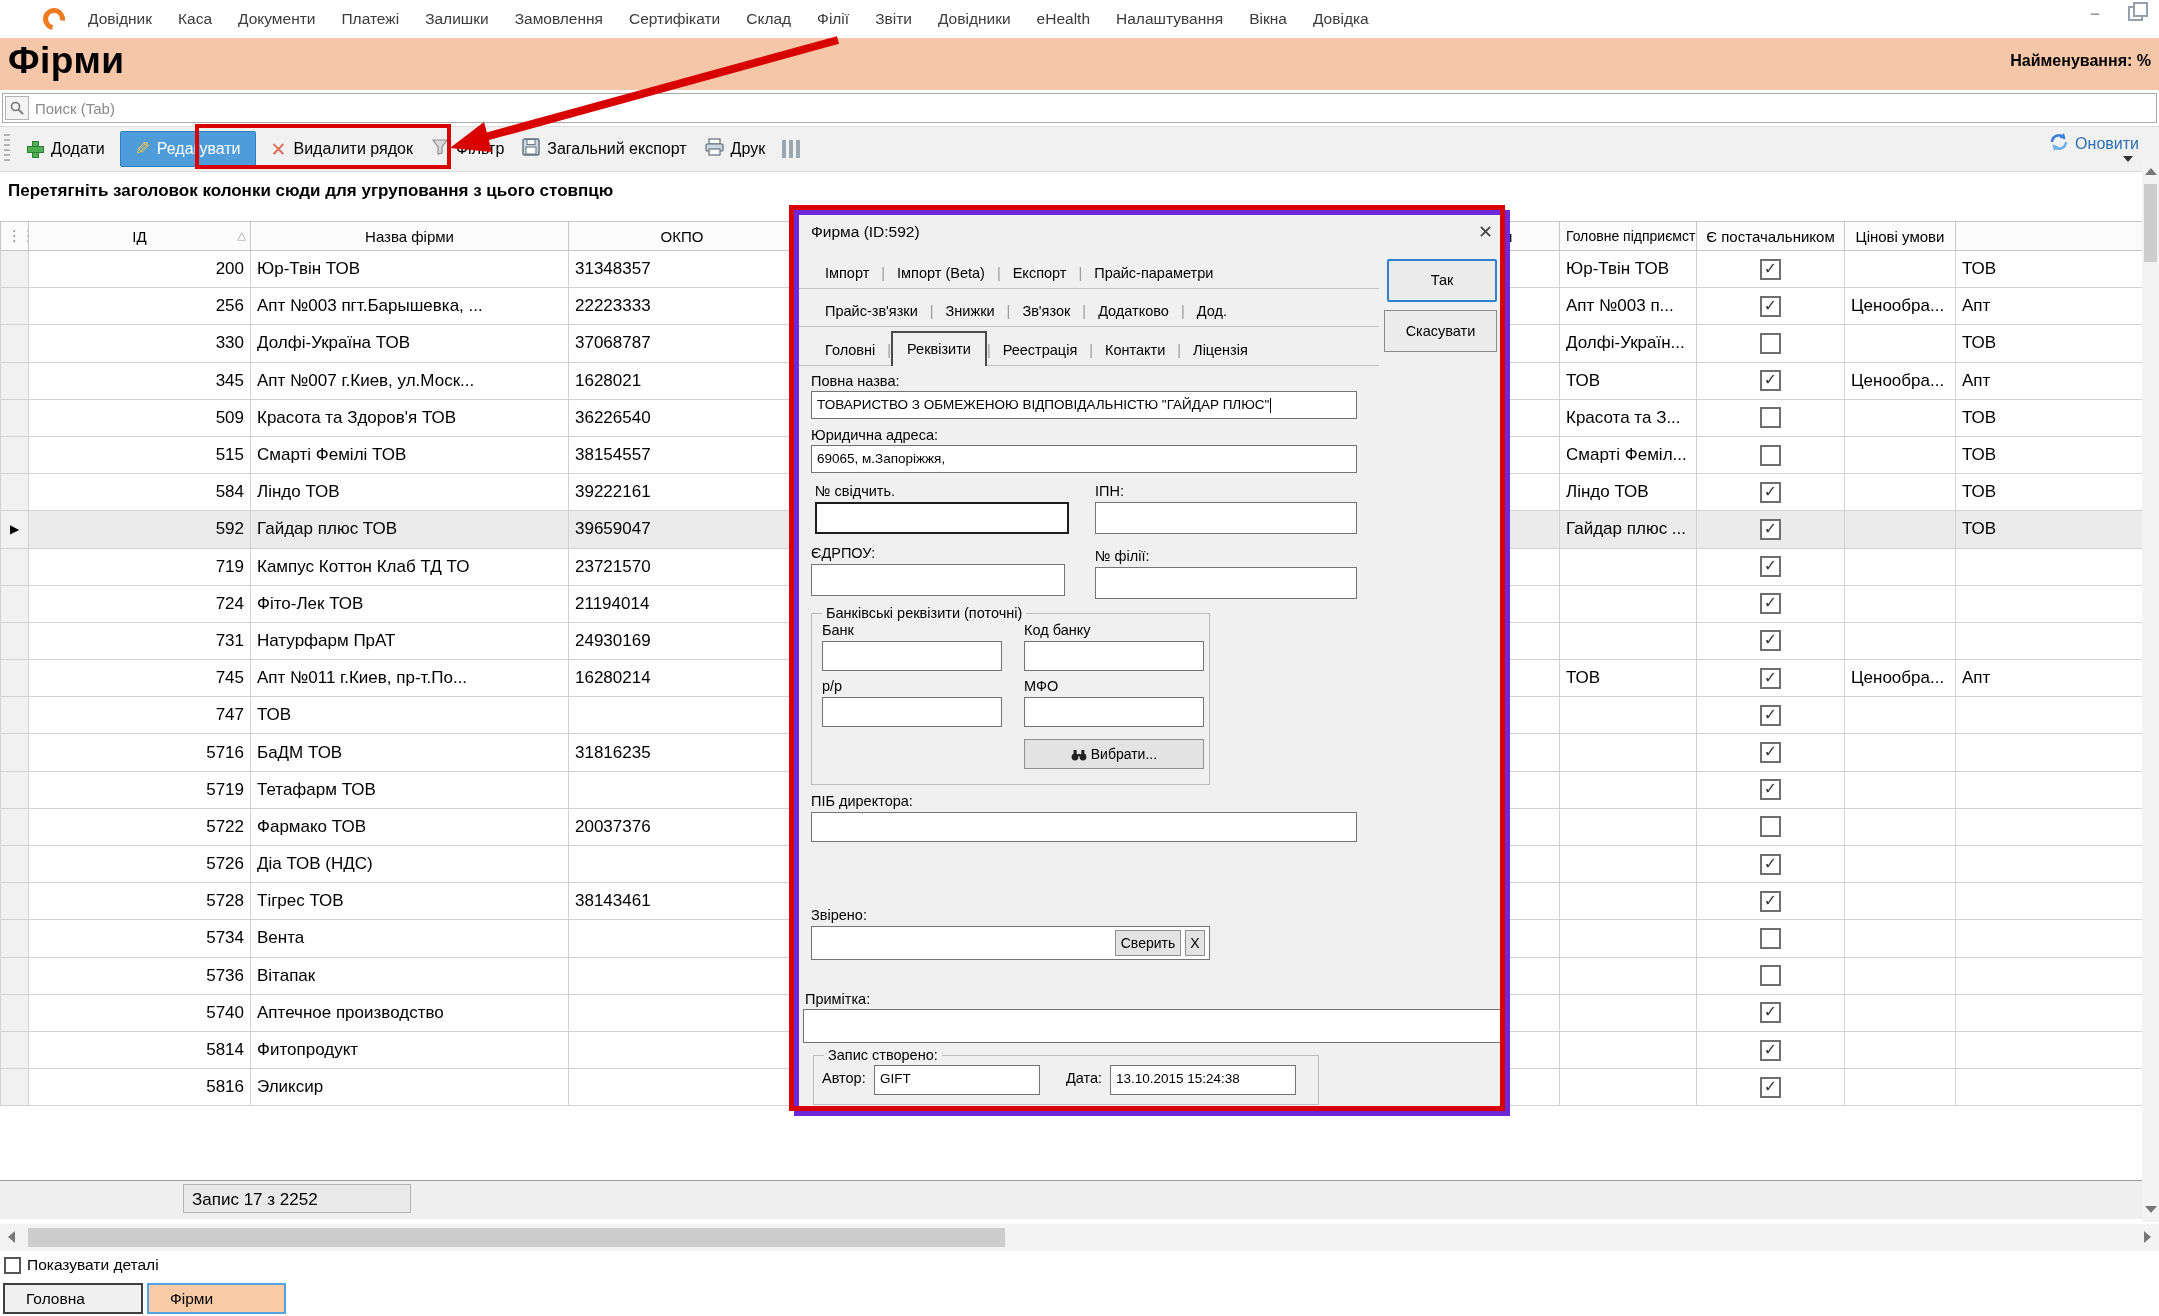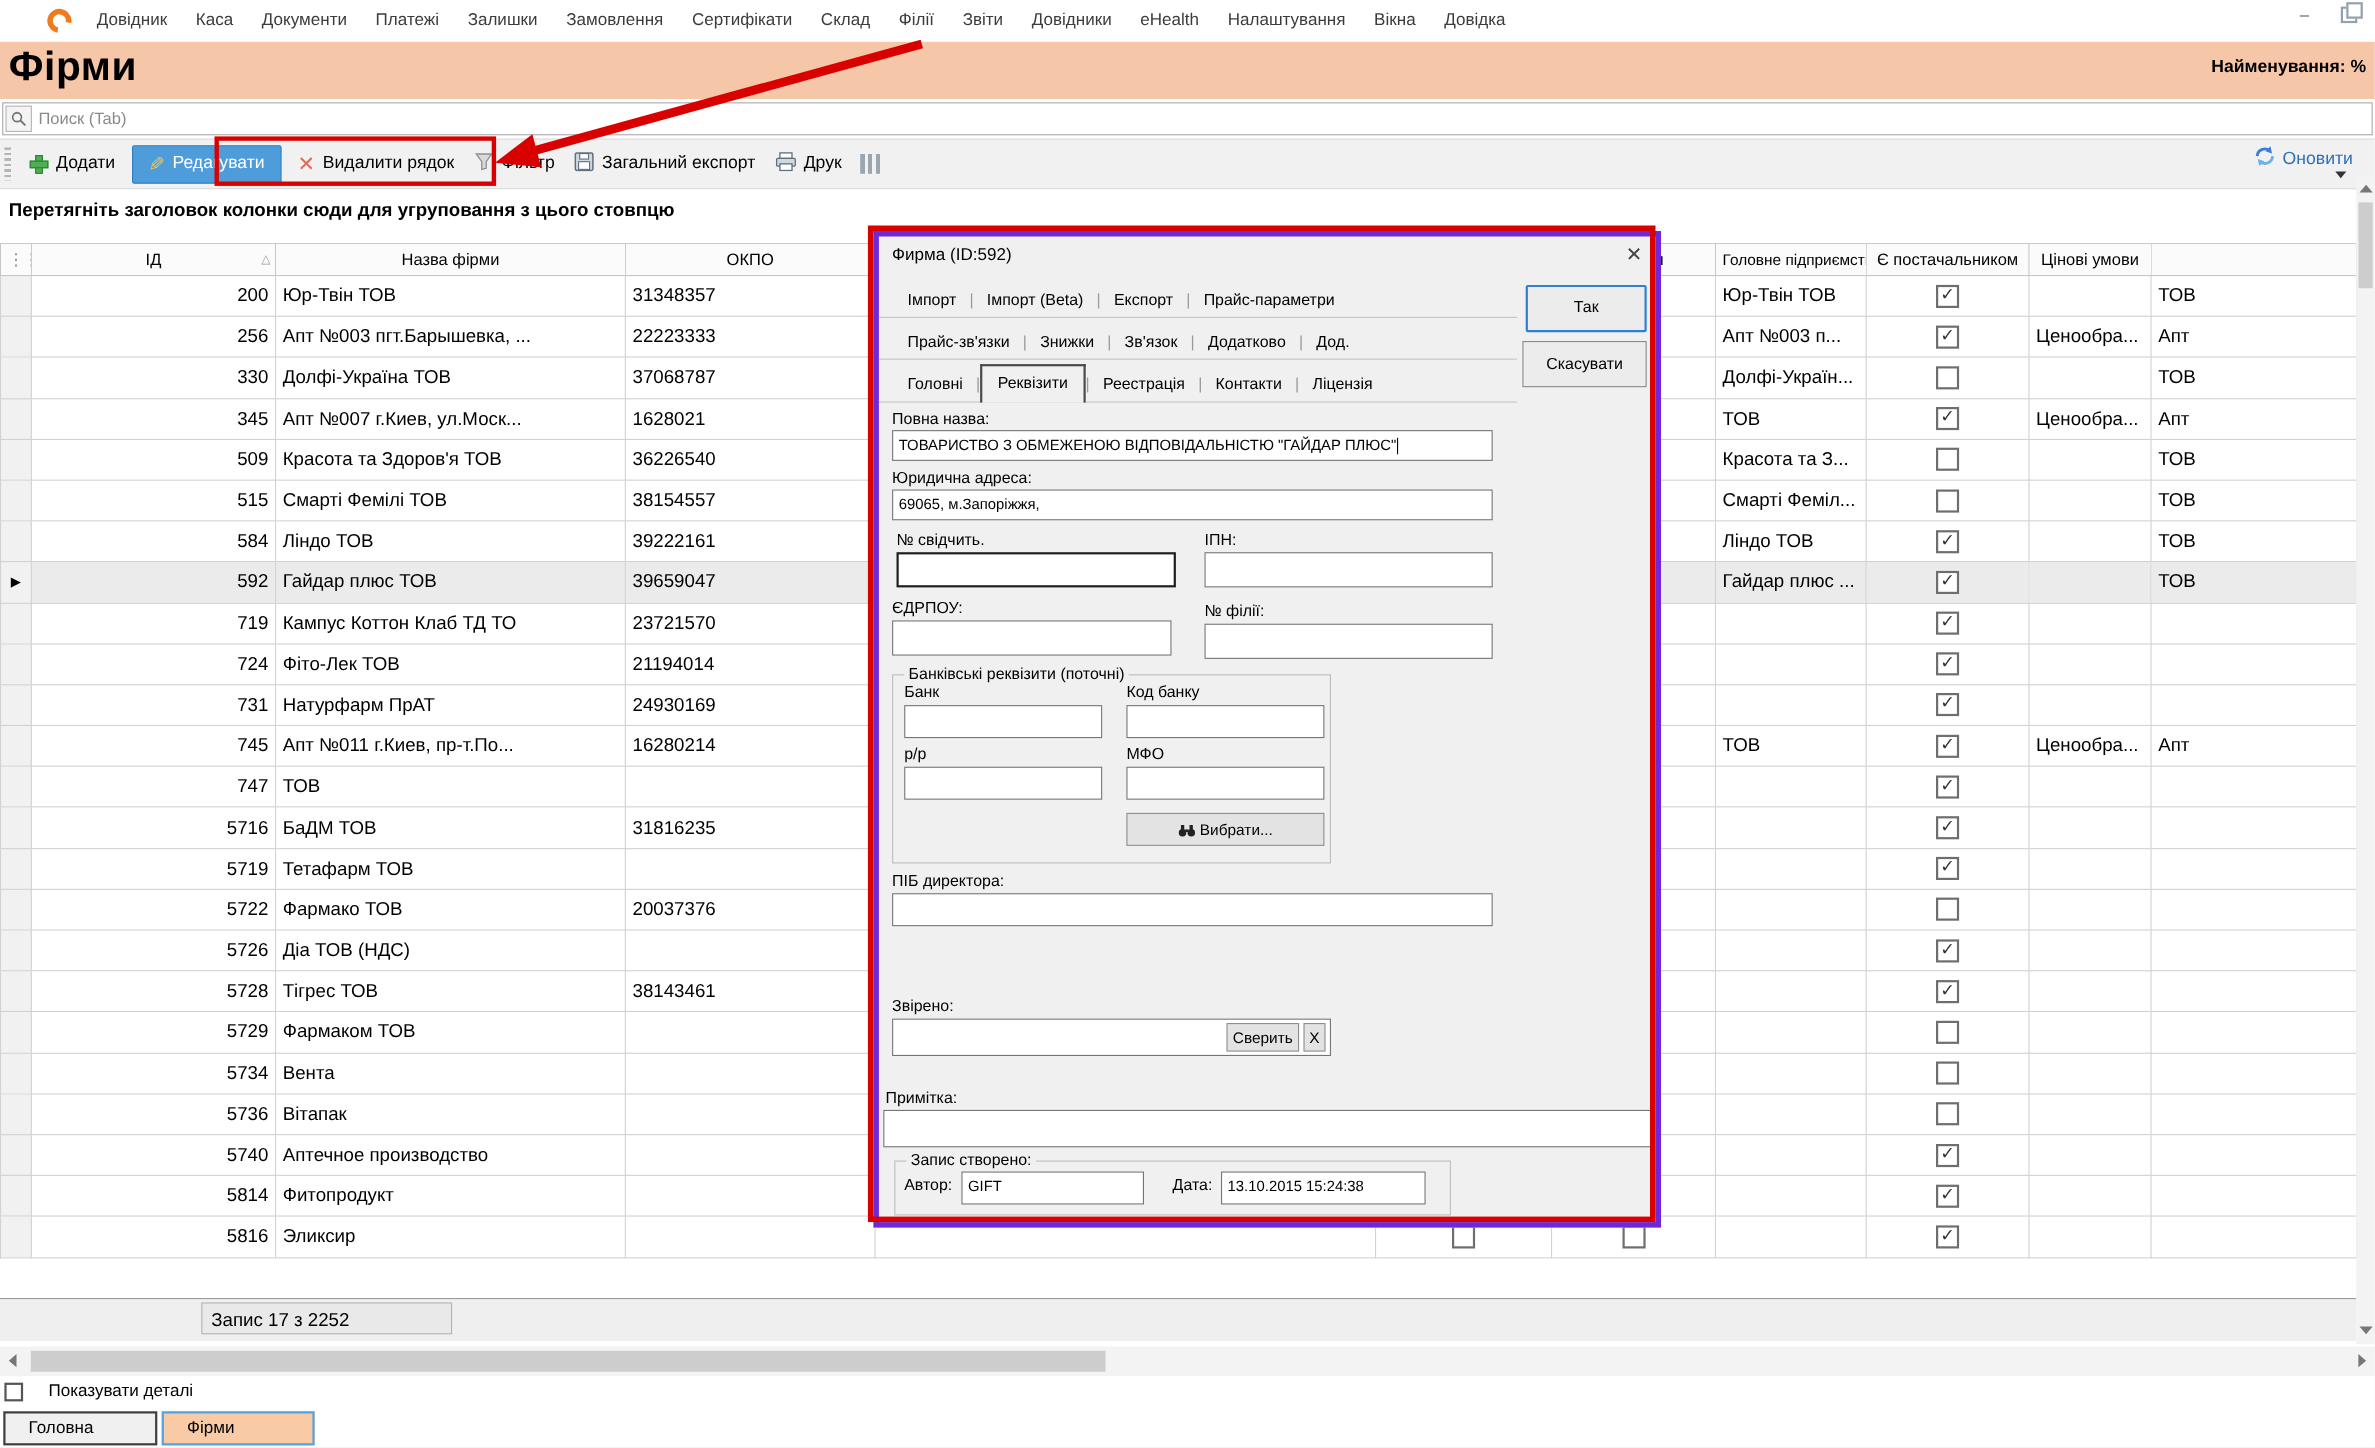--- a/index.html
+++ b/index.html
@@ -58,21 +58,21 @@
   #grid-footer{position:absolute;left:0;top:1180px;width:2142px;height:38px;background:#efefef;border-top:1px solid #9c9c9c;z-index:1;}
   #grid-footer-cell{position:absolute;left:183px;top:3px;width:228px;height:29px;background:#e9e9e9;border:1px solid #b3b3b3;
        font-size:17px;line-height:29px;padding-left:8px;box-sizing:border-box;}
   
   .tri{width:0;height:0;position:absolute;}
   #vscroll{position:absolute;right:0;top:160px;width:17px;height:1062px;background:#f3f3f3;z-index:2;}
   #vscroll .thumb{position:absolute;left:2px;top:24px;width:13px;height:78px;background:#cdcdcd;}
   #hscroll{position:absolute;left:0;top:1224px;width:2159px;height:27px;background:#f3f3f3;}
   #hscroll .thumb{position:absolute;left:28px;top:4px;width:977px;height:19px;background:#cdcdcd;}
   
-  #details-row{position:absolute;left:4px;top:1256px;display:flex;align-items:center;gap:23px;font-size:15.5px;}
+  #details-row{position:absolute;left:4px;top:1256px;display:flex;align-items:center;gap:6px;font-size:15.5px;}
   #details-cb{width:17px;height:17px;border:2px solid #555;background:#fff;box-sizing:border-box;}
   .btab{position:absolute;top:1283px;height:31px;box-sizing:border-box;font-size:15.5px;line-height:27px;padding-left:21px;}
   #tab-home{left:3px;width:140px;background:#f0f0f0;border:2px solid #3f3f3f;}
   #tab-firms{left:147px;width:139px;background:#f8caa5;border:2px solid #55a2e0;}
   
   #dialog{position:absolute;left:794px;top:210px;width:706px;height:896px;background:#f0f0f0;border:5px solid #6d28d9;z-index:10;font-size:14.5px;}
   #dlg-title{position:absolute;left:12px;top:8px;font-size:15.5px;}
   #dlg-close{position:absolute;right:12px;top:6px;font-size:18px;color:#444;}
   .tabrow{position:absolute;left:0;width:580px;display:flex;align-items:flex-end;border-bottom:1px solid #c3c3c3;height:36px;padding-left:14px;box-sizing:border-box;}
   .tabrow .tb{padding:7px 12px;white-space:nowrap;}
@@ -457,33 +457,20 @@
           <td></td>
           <td class="ctr"><span class="cbx"></span></td>
           <td></td>
           <td></td>
           <td class="ctr"><span class="cbx">✓</span></td>
           <td></td>
           <td></td>
         </tr>
         <tr>
           <td class="ind"></td>
-          <td class="num">5729</td>
-          <td>Фармаком ТОВ</td>
-          <td></td>
-          <td></td>
-          <td class="ctr"><span class="cbx"></span></td>
-          <td></td>
-          <td></td>
-          <td class="ctr"><span class="cbx"></span></td>
-          <td></td>
-          <td></td>
-        </tr>
-        <tr>
-          <td class="ind"></td>
           <td class="num">5734</td>
           <td>Вента</td>
           <td></td>
           <td></td>
           <td class="ctr"><span class="cbx"></span></td>
           <td></td>
           <td></td>
           <td class="ctr"><span class="cbx"></span></td>
           <td></td>
           <td></td>

